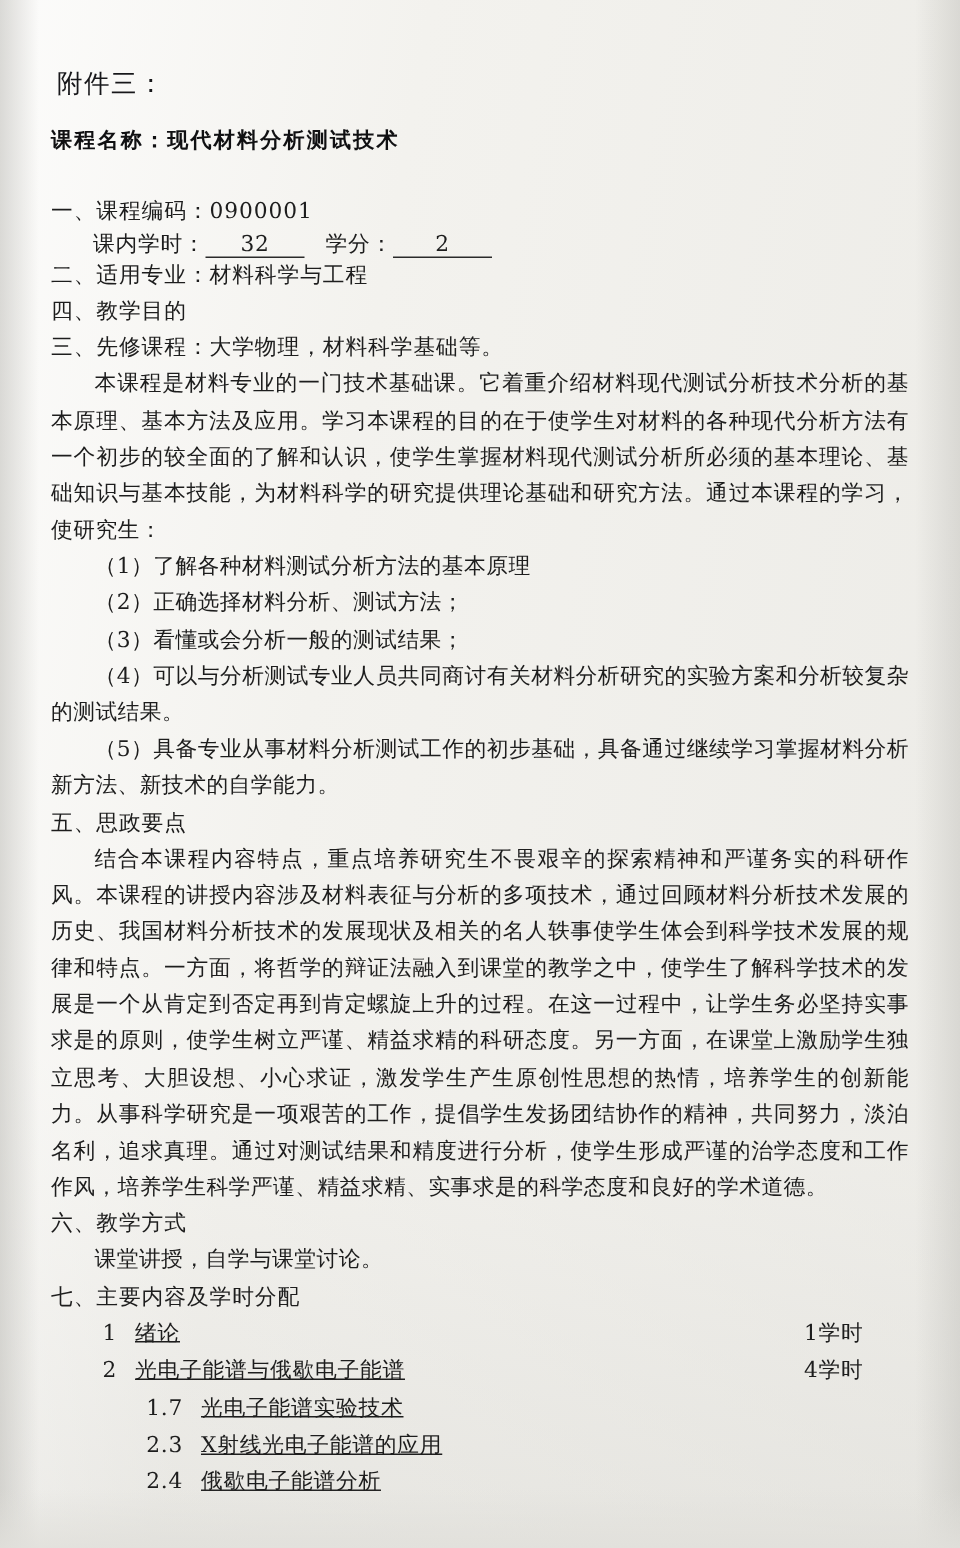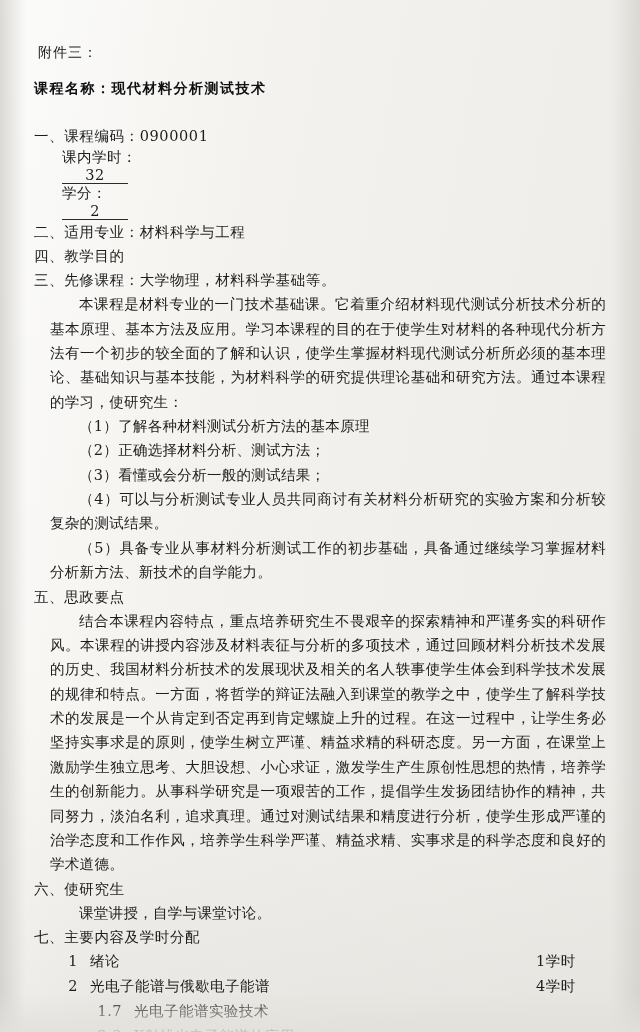--- a/index.html
+++ b/index.html
@@ -40,21 +40,21 @@
     right: 0; top: 0; bottom: 0;
     width: 30px;
     background: linear-gradient(to left, rgba(196,195,190,0.5), rgba(255,255,255,0));
     pointer-events: none;
   }
   .content {
     position: relative;
     z-index: 2;
   }
   .attach-label {
-    font-size: 14px;
+    font-size: 17px;
     letter-spacing: 1px;
     margin: 0 0 18px 4px;
     color: #17171a;
   }
   .doc-title {
     text-align: left;
     font-size: 14px;
     font-weight: bold;
     letter-spacing: 1.5px;
     margin: 0 0 26px 0;
@@ -67,28 +67,27 @@
     line-height: 1.66;
   }
   .para {
     text-align: justify;
     text-justify: inter-ideograph;
     line-height: 1.68;
     font-size: 14.5px;
     letter-spacing: 0.3px;
     margin: 0;
   }
-  .para-indent { text-indent: 2em; margin-left: 16px; }
+  .para-indent { text-indent: 2em; }
   .row-line {
     display: flex;
     align-items: baseline;
     margin-left: 28px;
     font-size: 14.5px;
     letter-spacing: 0.5px;
-    flex-direction: column;
   }
   .uline {
     display: inline-block;
     border-bottom: 1px solid #2a2a2a;
     text-align: center;
     min-width: 54px;
     padding: 0 6px;
   }
   .gap { display: inline-block; width: 14px; }
   .toc-row {
@@ -102,20 +101,21 @@
     width: 20px;
     flex: 0 0 auto;
     text-align: right;
   }
   .toc-num.sub {
     width: 40px;
   }
   .toc-text {
     flex: 1 1 auto;
     padding-left: 12px;
+    text-decoration: underline;
   }
   .toc-hours {
     flex: 0 0 auto;
     width: 70px;
     text-align: left;
     padding-left: 4px;
   }
   .lvl1 { margin-left: 24px; }
   .lvl2 { margin-left: 48px; }
   .fade-bottom {
@@ -154,21 +154,21 @@
     <div class="para para-indent">本课程是材料专业的一门技术基础课。它着重介绍材料现代测试分析技术分析的基本原理、基本方法及应用。学习本课程的目的在于使学生对材料的各种现代分析方法有一个初步的较全面的了解和认识，使学生掌握材料现代测试分析所必须的基本理论、基础知识与基本技能，为材料科学的研究提供理论基础和研究方法。通过本课程的学习，使研究生：</div>
     <div class="para para-indent">（1）了解各种材料测试分析方法的基本原理</div>
     <div class="para para-indent">（2）正确选择材料分析、测试方法；</div>
     <div class="para para-indent">（3）看懂或会分析一般的测试结果；</div>
     <div class="para para-indent">（4）可以与分析测试专业人员共同商讨有关材料分析研究的实验方案和分析较复杂的测试结果。</div>
     <div class="para para-indent">（5）具备专业从事材料分析测试工作的初步基础，具备通过继续学习掌握材料分析新方法、新技术的自学能力。</div>
 
     <div class="sec-head">五、思政要点</div>
     <div class="para para-indent">结合本课程内容特点，重点培养研究生不畏艰辛的探索精神和严谨务实的科研作风。本课程的讲授内容涉及材料表征与分析的多项技术，通过回顾材料分析技术发展的历史、我国材料分析技术的发展现状及相关的名人轶事使学生体会到科学技术发展的规律和特点。一方面，将哲学的辩证法融入到课堂的教学之中，使学生了解科学技术的发展是一个从肯定到否定再到肯定螺旋上升的过程。在这一过程中，让学生务必坚持实事求是的原则，使学生树立严谨、精益求精的科研态度。另一方面，在课堂上激励学生独立思考、大胆设想、小心求证，激发学生产生原创性思想的热情，培养学生的创新能力。从事科学研究是一项艰苦的工作，提倡学生发扬团结协作的精神，共同努力，淡泊名利，追求真理。通过对测试结果和精度进行分析，使学生形成严谨的治学态度和工作作风，培养学生科学严谨、精益求精、实事求是的科学态度和良好的学术道德。</div>
 
-    <div class="sec-head">六、使研究生</div>
+    <div class="sec-head">六、教学方式</div>
     <div class="para para-indent">课堂讲授，自学与课堂讨论。</div>
 
     <div class="sec-head">七、主要内容及学时分配</div>
 
     <div class="toc">
       <div class="toc-row lvl1">
         <span class="toc-num">1</span>
         <span class="toc-text">绪论</span>
         <span class="toc-hours">1学时</span>
       </div>

